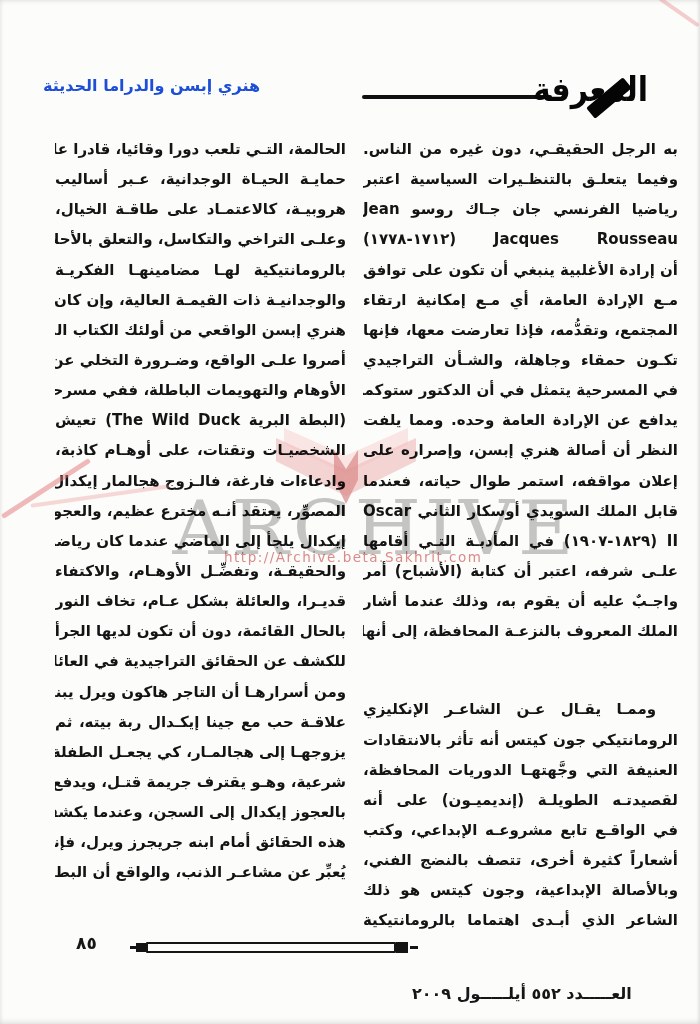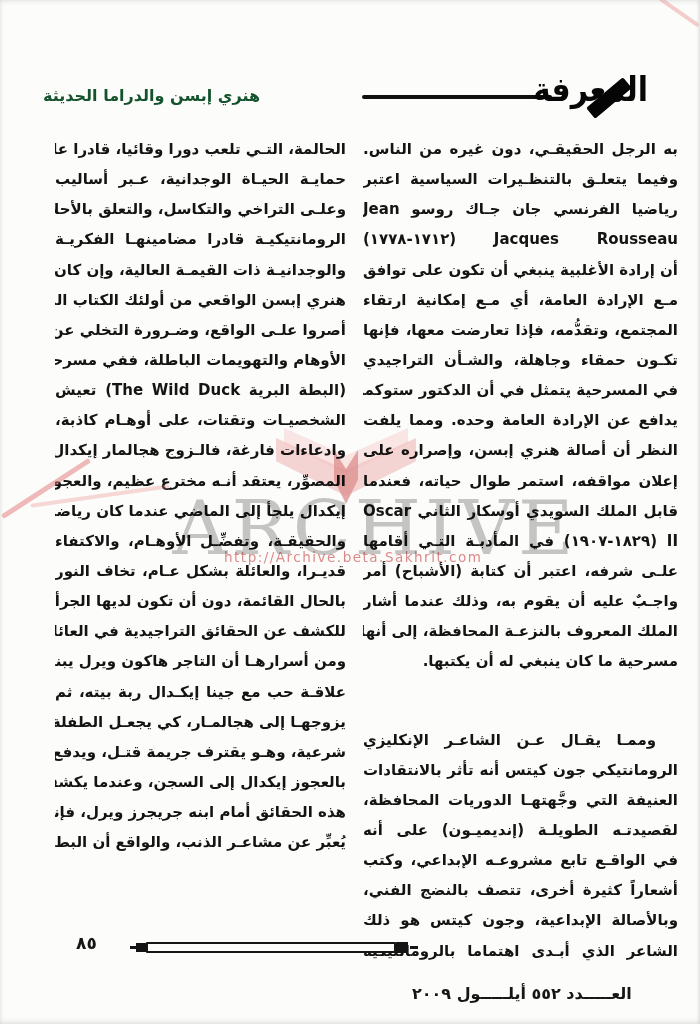--- a/index.html
+++ b/index.html
@@ -9,22 +9,22 @@
     --wm-gray:#8a8a8a;
   }
   html,body{margin:0;padding:0;background:#ffffff;}
   .page{
     position:relative;width:700px;height:1024px;background:var(--paper);
     overflow:hidden;font-family:"DejaVu Sans",sans-serif;color:var(--ink);
     box-shadow:inset 0 2px 4px rgba(0,0,0,.07), inset 0 -3px 5px rgba(0,0,0,.08), inset -2px 0 3px rgba(0,0,0,.04);
   }
   
   .running-title{
-    position:absolute;top:86px;right:440px;direction:rtl;
-    font-size:16px;font-weight:700;white-space:nowrap;color:#14532d;
+    position:absolute;top:76px;right:440px;direction:rtl;
+    font-size:16px;font-weight:700;white-space:nowrap;color:#1d4ed8;
   }
   .header-rule{position:absolute;top:95px;left:362px;width:190px;height:4px;background:#101010;border-radius:2px;}
   .logo{
     position:absolute;top:72px;right:52px;direction:rtl;font-size:30px;font-weight:700;
     color:#070707;letter-spacing:-1px;transform:scaleY(1.12);white-space:nowrap;
   }
   .logo-stroke{position:absolute;left:585px;top:91px;width:48px;height:14px;background:#050505;transform:rotate(-40deg);border-radius:2px;}
   
   .col{position:absolute;top:134px;direction:rtl;}
   .col-left{left:55px;width:291px;}
@@ -74,22 +74,23 @@
 <div class="page">
 
   <div class="running-title">هنري إبسن والدراما الحديثة</div>
   <div class="header-rule"></div>
   <div class="logo">المعرفة</div>
   <div class="logo-stroke"></div>
 
   <div class="col col-left">
       <div class="tline">الحالمة، التـي تلعب دورا وقائيا، قادرا على</div>
       <div class="tline">حمايـة الحيـاة الوجدانية، عـبر أساليب</div>
+      <div class="tline">هروبيـة، كالاعتمـاد على طاقـة الخيال،</div>
       <div class="tline">وعلـى التراخي والتكاسل، والتعلق بالأحلام</div>
-      <div class="tline">الرومانتيكيـة قادرا مضامينهـا الفكريـة</div>
+      <div class="tline">بالرومانتيكية لهـا مضامينهـا الفكريـة</div>
       <div class="tline">والوجدانيـة ذات القيمـة العالية، وإن كان</div>
       <div class="tline">هنري إبسن الواقعي من أولئك الكتاب الذين</div>
       <div class="tline">أصروا علـى الواقع، وضـرورة التخلي عن</div>
       <div class="tline">الأوهام والتهويمات الباطلة، ففي مسرحيته</div>
       <div class="tline">(البطة البرية The Wild Duck) تعيش</div>
       <div class="tline">الشخصيـات وتقتات، على أوهـام كاذبة،</div>
       <div class="tline">وادعاءات فارغة، فالـزوج هجالمار إيكدال</div>
       <div class="tline">المصوِّر، يعتقد أنـه مخترع عظيم، والعجوز</div>
       <div class="tline">إيكدال يلجأ إلى الماضي عندما كان رياضياً</div>
       <div class="tline">والحقيقـة، وتفضِّـل الأوهـام، والاكتفاء</div>
@@ -115,21 +116,20 @@
       <div class="tline">تكـون حمقاء وجاهلة، والشـأن التراجيدي</div>
       <div class="tline">في المسرحية يتمثل في أن الدكتور ستوكمان</div>
       <div class="tline">يدافع عن الإرادة العامة وحده. ومما يلفت</div>
       <div class="tline">النظر أن أصالة هنري إبسن، وإصراره على</div>
       <div class="tline">إعلان مواقفه، استمر طوال حياته، فعندما</div>
       <div class="tline">قابل الملك السويدي أوسكار الثاني Oscar</div>
       <div class="tline">II ‏(١٨٢٩-١٩٠٧) في المأدبـة التـي أقامها</div>
       <div class="tline">علـى شرفه، اعتبر أن كتابة (الأشباح) أمر</div>
       <div class="tline">واجـبٌ عليه أن يقوم به، وذلك عندما أشار</div>
       <div class="tline">الملك المعروف بالنزعـة المحافظة، إلى أنها</div>
-      <div class="tline short">مسرحية ما كان ينبغي له أن يكتبها.</div>
       <div class="tline indent">وممـا يقـال عـن الشاعـر الإنكليزي</div>
       <div class="tline">الرومانتيكي جون كيتس أنه تأثر بالانتقادات</div>
       <div class="tline">العنيفة التي وجَّهتهـا الدوريات المحافظة،</div>
       <div class="tline">لقصيدتـه الطويلـة (إنديميـون) على أنه</div>
       <div class="tline">في الواقـع تابع مشروعـه الإبداعي، وكتب</div>
       <div class="tline">أشعاراً كثيرة أخرى، تتصف بالنضج الفني،</div>
       <div class="tline">وبالأصالة الإبداعية، وجون كيتس هو ذلك</div>
       <div class="tline">الشاعر الذي أبـدى اهتماما بالرومانتيكية</div>
     </div>
 

